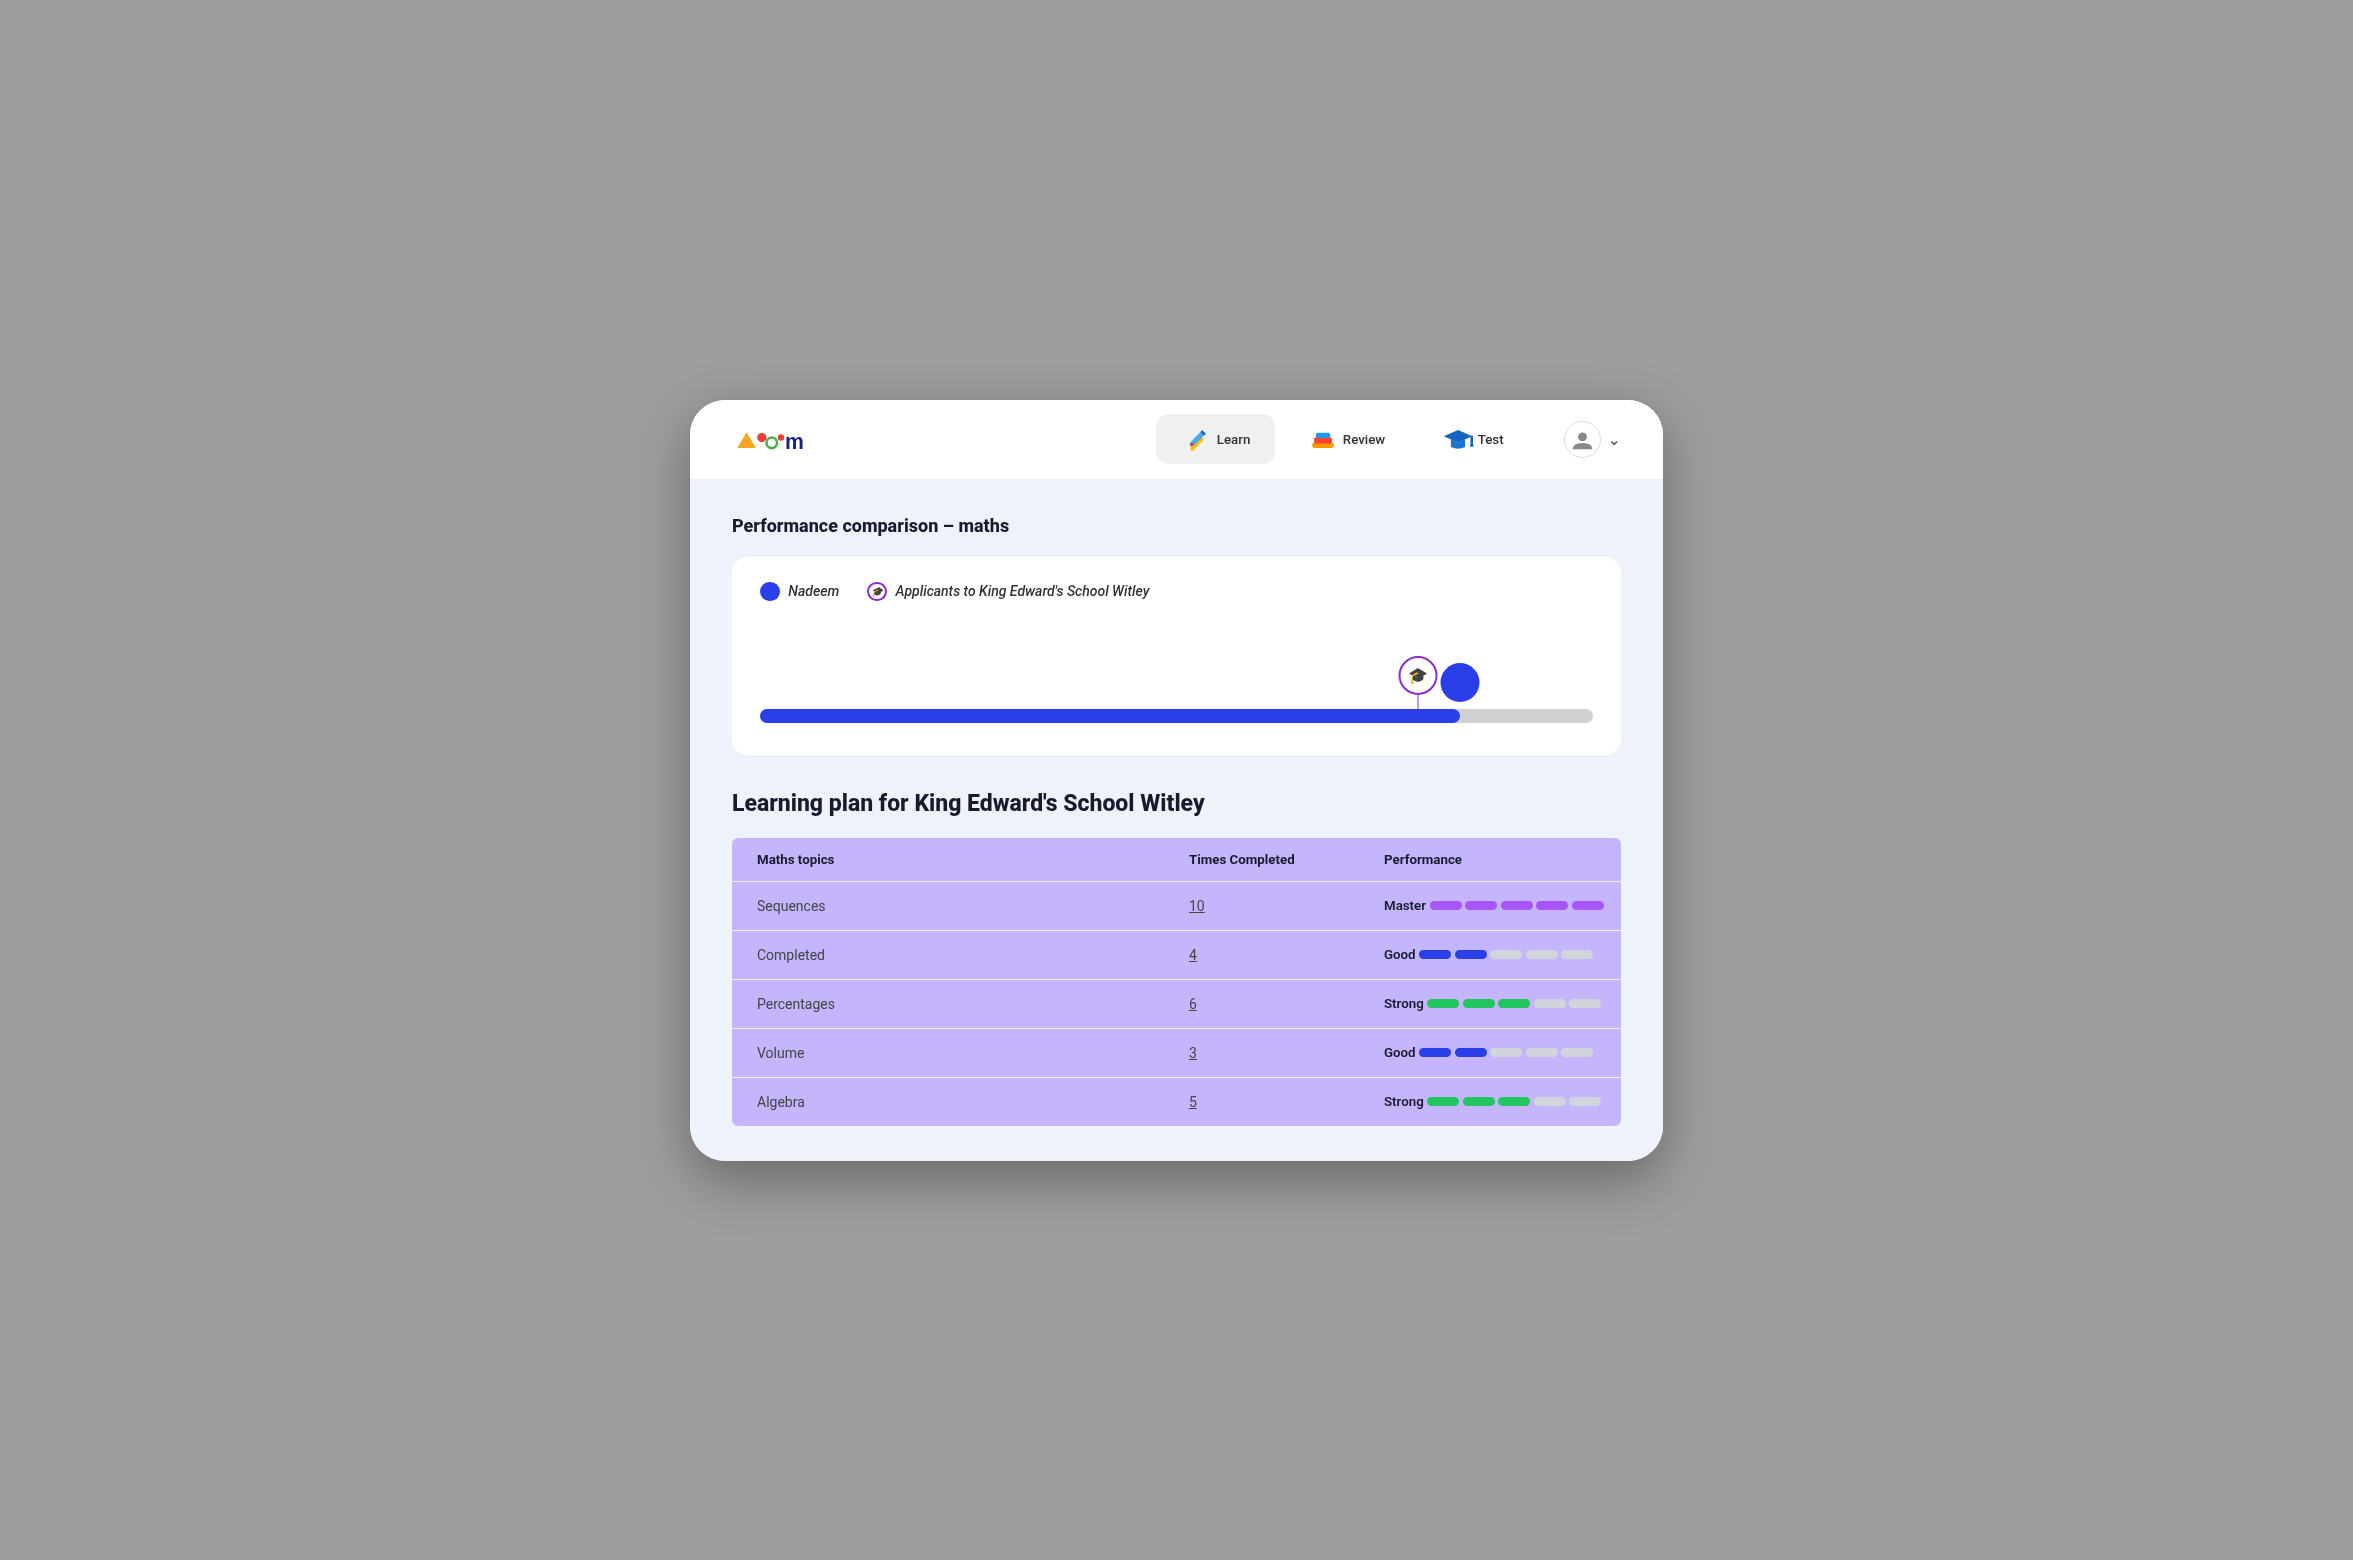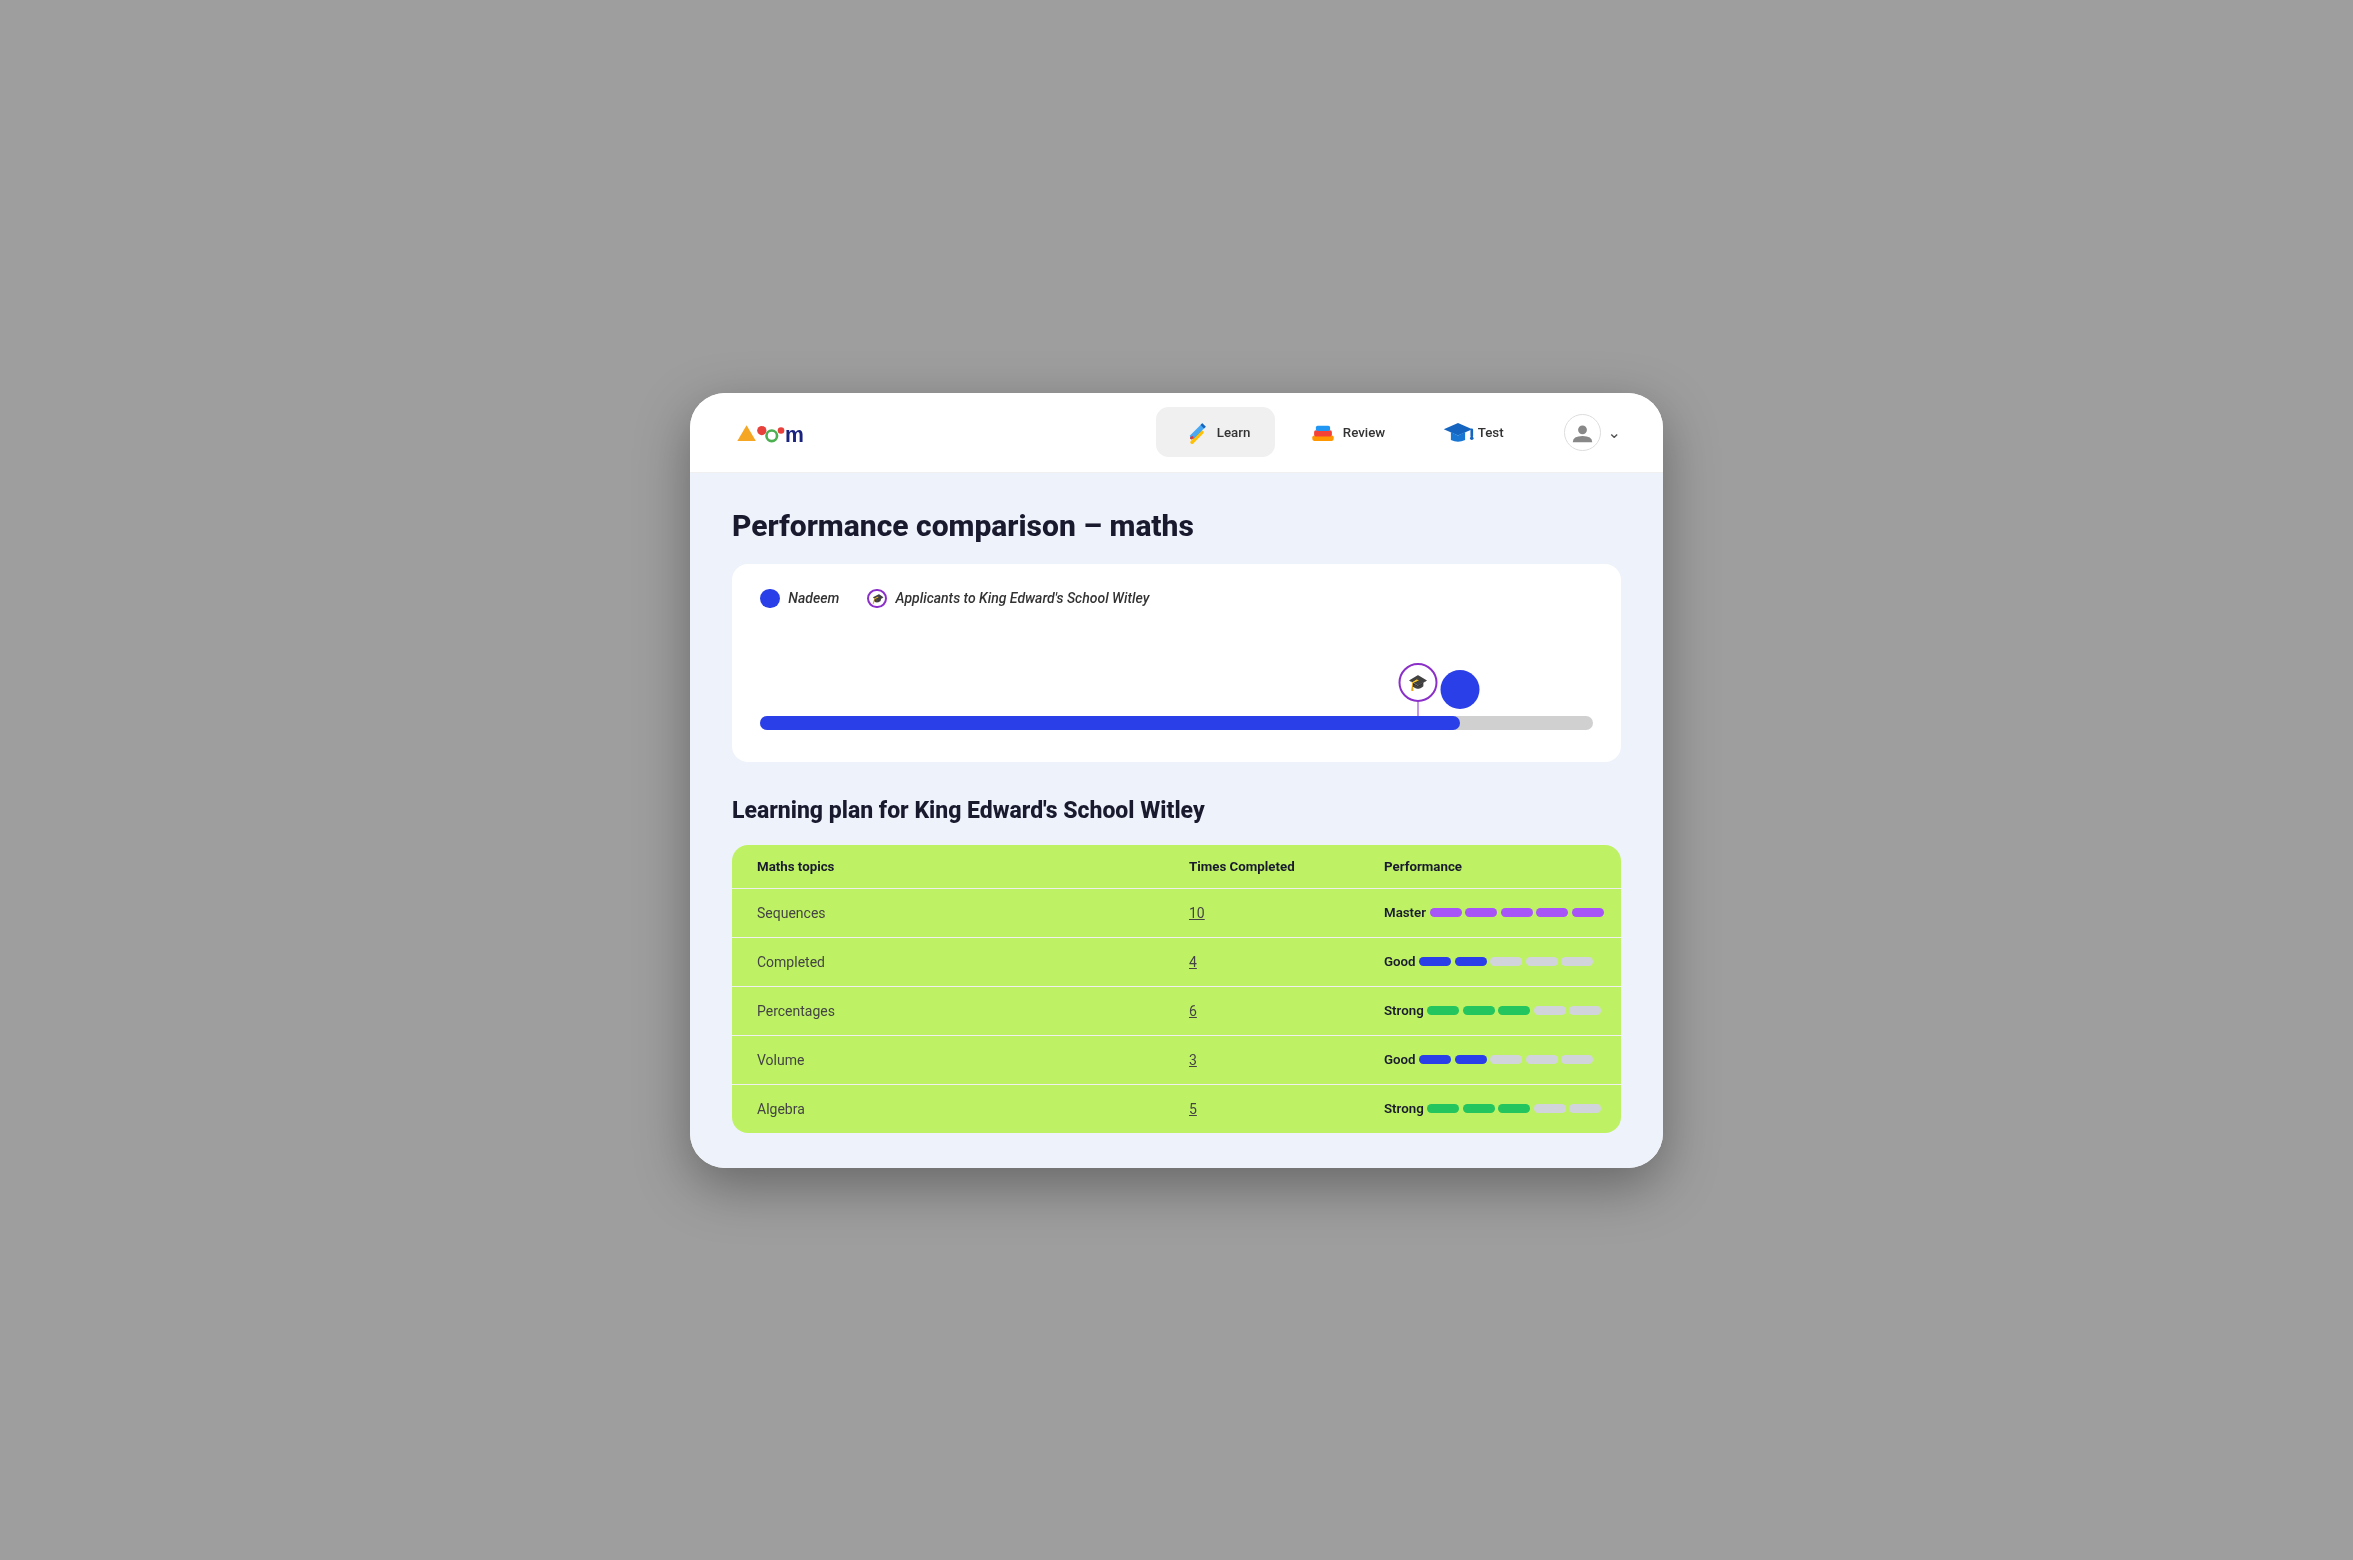--- a/index.html
+++ b/index.html
@@ -104,21 +104,21 @@
     }
 
     
     .main {
       background: #eef2fb;
       padding: 35px 42px 35px;
       min-height: 531px;
     }
 
     .page-title {
-      font-size: 30px;
+      font-size: 18px;
       font-weight: 800;
       color: #1a1a2e;
       margin-bottom: 21px;
     }
 
     
     .perf-card {
       background: #fff;
       border-radius: 16px;
       padding: 25px 28px 32px;
@@ -216,22 +216,22 @@
 
     
     .section-title {
       font-size: 23px;
       font-weight: 800;
       color: #1a1a2e;
       margin-bottom: 21px;
     }
 
     .table-card {
-      background: #bef264;
-      border-radius: 16px;
+      background: #c4b5fd;
+      border-radius: 6px;
       overflow: hidden;
     }
 
     .table-header {
       display: grid;
       grid-template-columns: 1fr 195px 212px;
       padding: 14px 25px;
       border-bottom: 0.9px solid #eee;
     }
 

